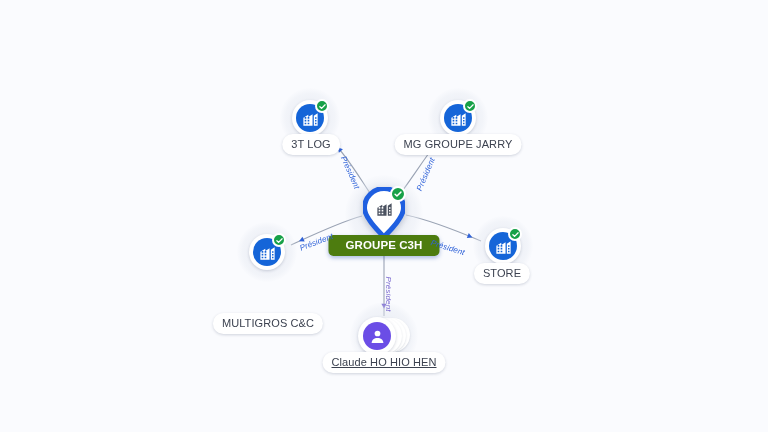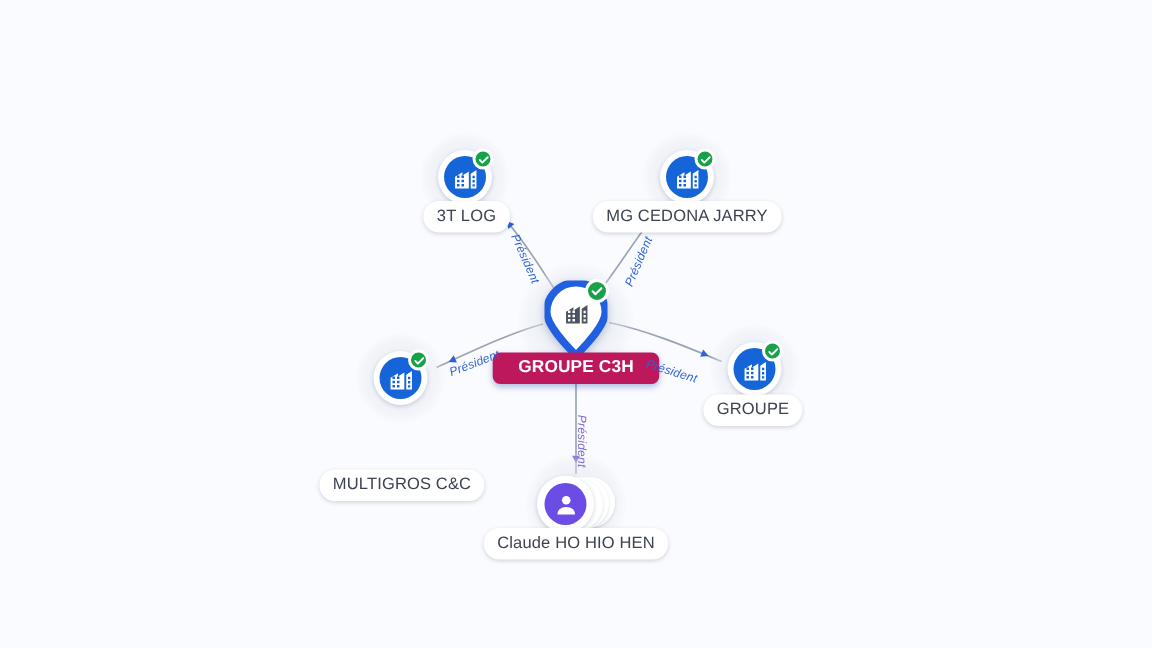--- a/index.html
+++ b/index.html
@@ -85,21 +85,21 @@
   .lbl{
     position:absolute;transform:translate(-50%,0);
     white-space:nowrap;
     font-size:11px;line-height:13px;
     padding:4px 9px;border-radius:11px;
     background:#ffffff;color:#3c4250;
     box-shadow:0 1px 3px rgba(40,55,90,.20);
     letter-spacing:.1px;
   }
   .lbl.primary{
-    background:#be185d;color:#ffffff;font-weight:700;font-size:11.5px;
+    background:#4d7c0f;color:#ffffff;font-weight:700;font-size:11.5px;
     box-shadow:0 2px 4px rgba(25,70,170,.35);
     padding:4px 17px;border-radius:5px;
   }
 
   
   .elbl{
     position:absolute;
     font-size:8px;line-height:9px;
     color:#2f62d8;
     font-style:italic;
@@ -161,21 +161,21 @@
     <path fill="#ffffff" d="M16.2 21V8.6L21 5.5V21h-4.8zm1.5-1.6h1.9v-2h-1.9v2zm0-3.5h1.9v-2h-1.9v2zm0-3.5h1.9v-2h-1.9v2z"></path>
   </svg>
           </div>
          <div class="badge">
             <svg width="9" height="9" viewBox="0 0 24 24">
     <path d="M5 12.5l4.5 4.5L19 7.5" fill="none" stroke="#ffffff" stroke-width="3.4" stroke-linecap="round" stroke-linejoin="round"></path>
   </svg>
           </div>
        </div>
       </div>
-      <div class="lbl" style="left: 458px; top: 134px;">MG CEDONA JARRY</div>
+      <div class="lbl" style="left: 458px; top: 134px;">MG GROUPE JARRY</div>
       <div class="node" style="left: 267px; top: 252px;">
         <div class="halo" style="width: 60px; height: 60px;"></div>
       </div>
       <div class="node" style="left: 267px; top: 252px;">
         <div class="circ-wrap">
          <div class="circ-ring"></div>
          <div class="circ-fill">
             <svg width="19" height="19" viewBox="0 0 24 24">
     <path fill="#ffffff" d="M3 21V11.2L9.2 7.4V10l5.4-3.3V21H3zm1.6-1.6h2.1v-2.1H4.6v2.1zm0-3.6h2.1v-2.1H4.6v2.1zm0-3.6h2.1v-2.1H4.6v2.1zm3.8 7.2h2.1v-2.1H8.4v2.1zm0-3.6h2.1v-2.1H8.4v2.1zm0-3.6h2.1v-2.1H8.4v2.1z"></path>
     <path fill="#ffffff" d="M16.2 21V8.6L21 5.5V21h-4.8zm1.5-1.6h1.9v-2h-1.9v2zm0-3.5h1.9v-2h-1.9v2zm0-3.5h1.9v-2h-1.9v2z"></path>
@@ -201,39 +201,39 @@
     <path fill="#ffffff" d="M16.2 21V8.6L21 5.5V21h-4.8zm1.5-1.6h1.9v-2h-1.9v2zm0-3.5h1.9v-2h-1.9v2zm0-3.5h1.9v-2h-1.9v2z"></path>
   </svg>
           </div>
          <div class="badge">
             <svg width="9" height="9" viewBox="0 0 24 24">
     <path d="M5 12.5l4.5 4.5L19 7.5" fill="none" stroke="#ffffff" stroke-width="3.4" stroke-linecap="round" stroke-linejoin="round"></path>
   </svg>
           </div>
        </div>
       </div>
-      <div class="lbl" style="left: 502px; top: 263px;">GROUPE</div>
+      <div class="lbl" style="left: 502px; top: 263px;">STORE</div>
       <div class="node" style="left: 384px; top: 336px;">
         <div class="halo" style="width: 68px; height: 68px;"></div>
       </div>
       <div class="node" style="left: 384px; top: 336px;">
         <div class="pers-wrap">
          <div class="stack s3"></div>
          <div class="stack s2"></div>
          <div class="stack s1"></div>
          <div class="pers-ring"></div>
          <div class="pers-fill">
             <svg width="19" height="19" viewBox="0 0 24 24">
     <circle cx="12" cy="8.2" r="3.6" fill="#ffffff"></circle>
     <path d="M4.6 20.2c0-4.1 3.3-6.4 7.4-6.4s7.4 2.3 7.4 6.4z" fill="#ffffff"></path>
   </svg>
           </div>
        </div>
       </div>
-      <div class="lbl" style="left: 384px; top: 352px;">Claude HO HIO HEN</div>
+      <div class="lbl" style="left: 384px; top: 352px; text-decoration: underline;">Claude HO HIO HEN</div>
       <div class="node" style="left: 384px; top: 214px;">
         <div class="halo" style="width:78px;height:78px;"></div>
       </div>
       <div class="node" style="left: 384px; top: 212px;">
         <div class="pin-wrap">
      <svg class="pin" viewBox="0 0 42 50">
        <path d="M21 1.5C10.2 1.5 1.5 10.2 1.5 21c0 8.6 13.3 22.6 17.6 26.9a2.7 2.7 0 0 0 3.8 0C27.2 43.6 40.5 29.6 40.5 21 40.5 10.2 31.8 1.5 21 1.5z" fill="#ffffff" stroke="#1f5fe0" stroke-width="5"></path>
      </svg>
      <div class="pin-ico">
             <svg width="19" height="19" viewBox="0 0 24 24">

